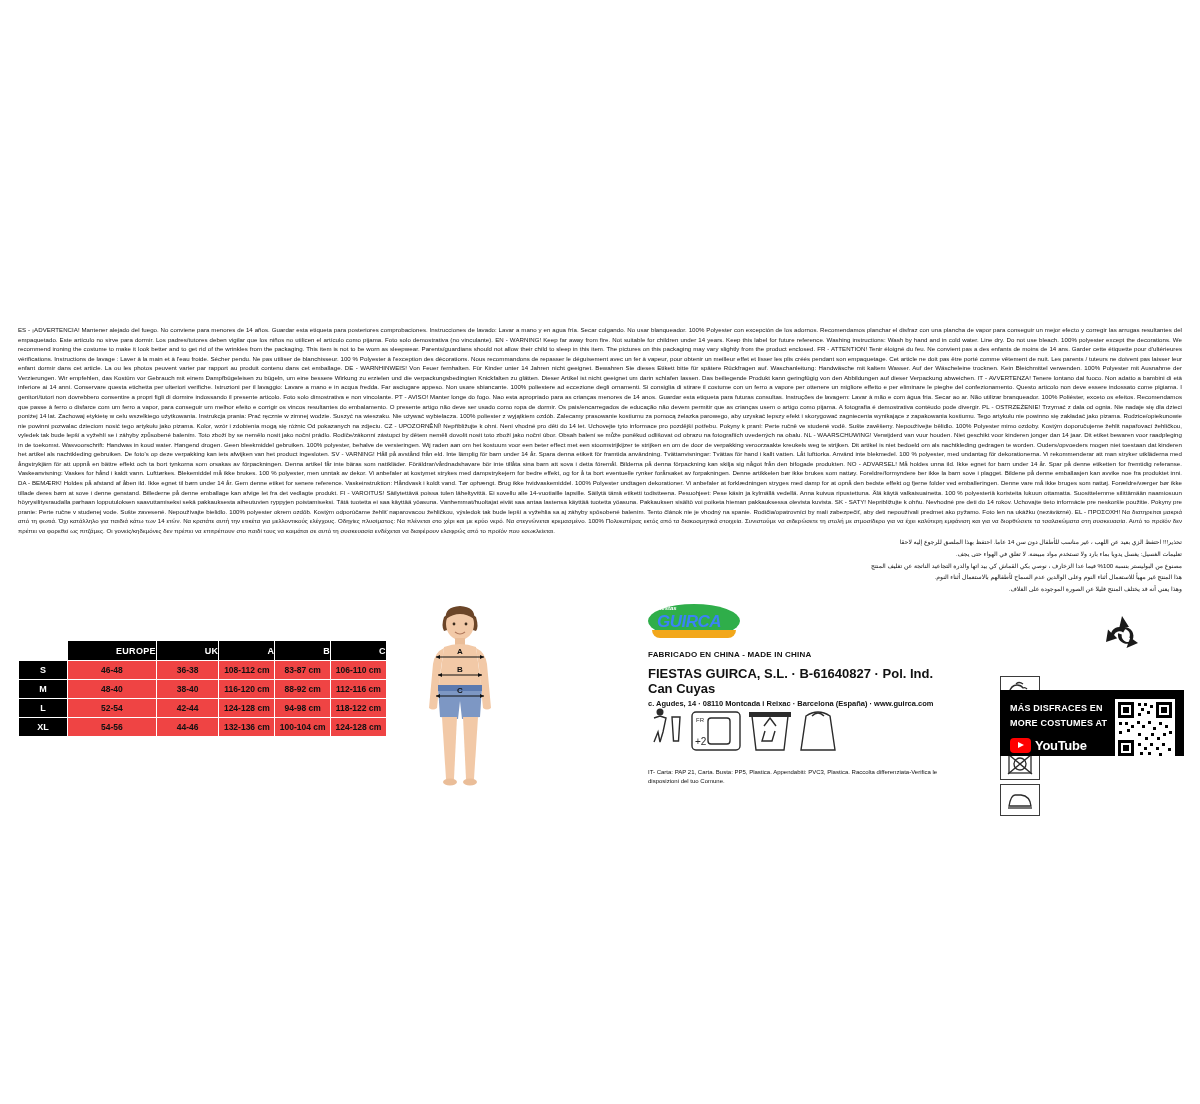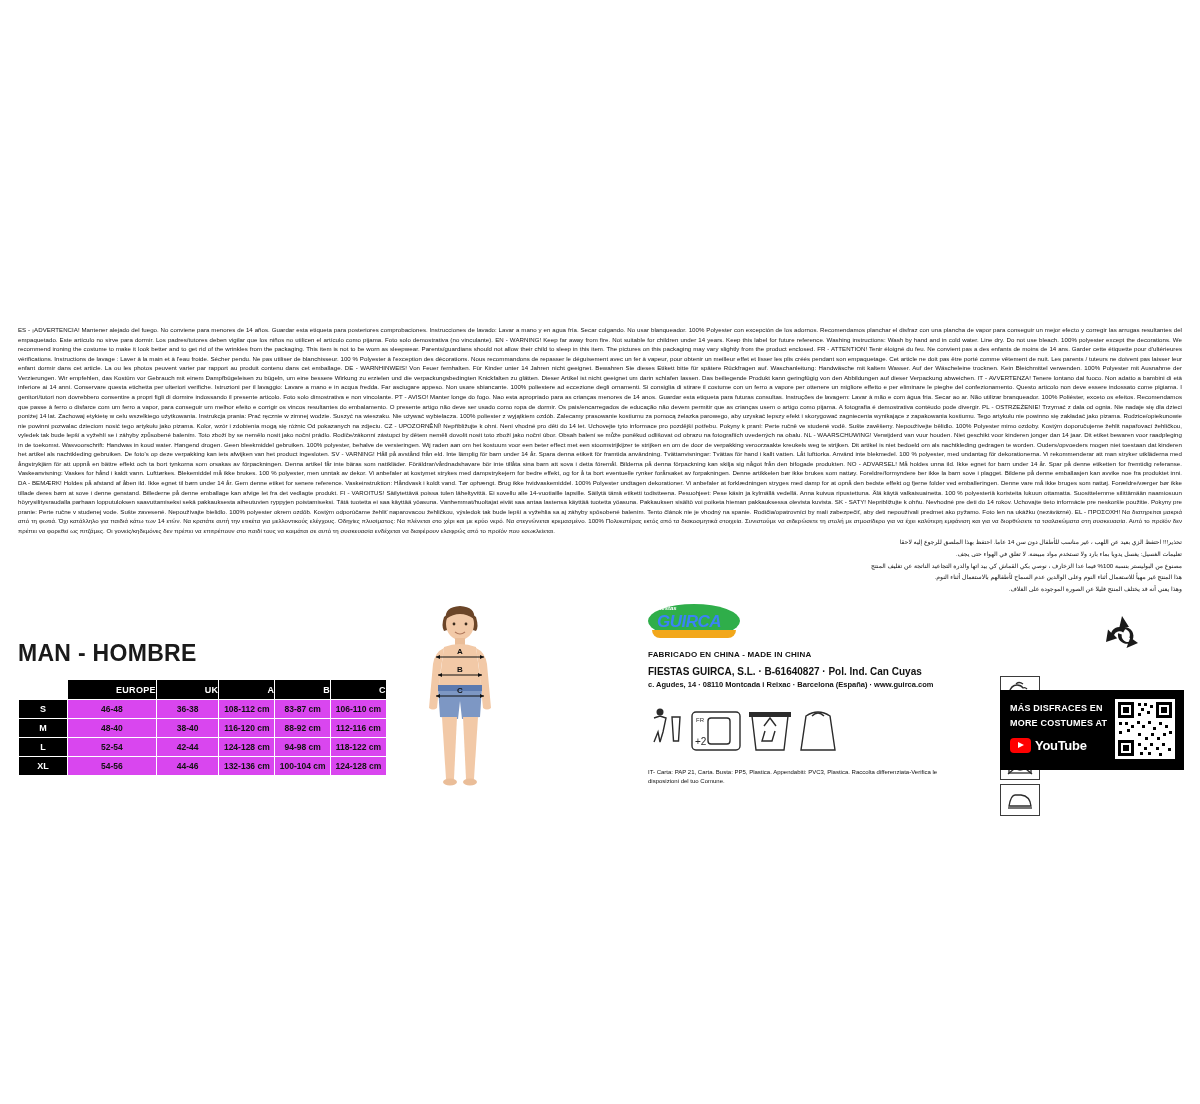--- a/index.html
+++ b/index.html
@@ -74,21 +74,21 @@
     background: #ffffff;
     border-color: #ffffff;
   }
   table.size-table tbody th.sizecol {
     background: #000000;
     color: #ffffff;
     width: 26px;
     font-size: 9px;
   }
   table.size-table tbody td {
-    background: #d946ef;
+    background: #ef4444;
     color: #111111;
     border: 1px solid #ffffff;
   }
   .col-eu { width: 72px; }
   .col-uk { width: 66px; margin-top: 12px; }
   .col-a  { width: 74px; }
   .col-b  { width: 70px; }
   .col-c  { width: 74px; }
 
   
@@ -144,21 +144,21 @@
     border-radius: 0 0 42px 42px;
     background: #f2a71b;
   }
   #maker .line1 {
     font-size: 8px;
     font-weight: bold;
     margin-top: 6px;
     letter-spacing: 0.2px;
   }
   #maker .line2 {
-    font-size: 10px;
+    font-size: 13px;
     font-weight: bold;
     margin-top: 7px;
   }
   #maker .line3 {
     font-size: 7.5px;
     font-weight: bold;
     margin-top: 3px;
   }
   #maker .line3 .url { color: #111111; }
 
@@ -205,21 +205,21 @@
     width: 44px;
     height: 44px;
   }
 
   
   #promo {
     position: absolute;
     left: 1000px;
     top: 690px;
     width: 184px;
-    height: 80px;
+    height: 66px;
     background: #000000;
     color: #ffffff;
   }
   #promo .t1 {
     position: absolute;
     left: 10px; top: 13px;
     font-size: 9px;
     font-weight: bold;
     letter-spacing: 0.2px;
   }
@@ -270,21 +270,20 @@
 <div id="care-text">
   <span>ES - ¡ADVERTENCIA! Mantener alejado del fuego. No conviene para menores de 14 años. Guardar esta etiqueta para posteriores comprobaciones. Instrucciones de lavado: Lavar a mano y en agua fría. Secar colgando. No usar blanqueador. 100% Polyester con excepción de los adornos. Recomendamos planchar el disfraz con una plancha de vapor para conseguir un mejor efecto y corregir las arrugas resultantes del empaquetado. Este artículo no sirve para dormir. Los padres/tutores deben vigilar que los niños no utilicen el artículo como pijama. Foto solo demostrativa (no vinculante). EN - WARNING! Keep far away from fire. Not suitable for children under 14 years. Keep this label for future reference. Washing instructions: Wash by hand and in cold water. Line dry. Do not use bleach. 100% polyester except the decorations. We recommend ironing the costume to make it look better and to get rid of the wrinkles from the packaging. This item is not to be worn as sleepwear. Parents/guardians should not allow their child to sleep in this item. The pictures on this packaging may vary slightly from the product enclosed. FR - ATTENTION! Tenir éloigné du feu. Ne convient pas a des enfants de moins de 14 ans. Garder cette étiquette pour d'ultérieures vérifications. Instructions de lavage : Laver à la main et à l'eau froide. Sécher pendu. Ne pas utiliser de blanchisseur. 100 % Polyester à l'exception des décorations. Nous recommandons de repasser le déguisement avec un fer à vapeur, pour obtenir un meilleur effet et lisser les plis créés pendant son empaquetage. Cet article ne doit pas être porté comme vêtement de nuit. Les parents / tuteurs ne doivent pas laisser leur enfant dormir dans cet article. La ou les photos peuvent varier par rapport au produit contenu dans cet emballage. DE - WARNHINWEIS! Von Feuer fernhalten. Für Kinder unter 14 Jahren nicht geeignet. Bewahren Sie dieses Etikett bitte für spätere Rückfragen auf. Waschanleitung: Handwäsche mit kaltem Wasser. Auf der Wäscheleine trocknen. Kein Bleichmittel verwenden. 100% Polyester mit Ausnahme der Verzierungen. Wir empfehlen, das Kostüm vor Gebrauch mit einem Dampfbügeleisen zu bügeln, um eine bessere Wirkung zu erzielen und die verpackungsbedingten Knickfalten zu glätten. Dieser Artikel ist nicht geeignet um darin schlafen lassen. Das beiliegende Produkt kann geringfügig von den Abbildungen auf dieser Verpackung abweichen. IT - AVVERTENZA! Tenere lontano dal fuoco. Non adatto a bambini di età inferiore ai 14 anni. Conservare questa etichetta per ulteriori verifiche. Istruzioni per il lavaggio: Lavare a mano e in acqua fredda. Far asciugare appeso. Non usare sbiancante. 100% poliestere ad eccezione degli ornamenti. Si consiglia di stirare il costume con un ferro a vapore per ottenere un migliore effetto e per eliminare le pieghe del confezionamento. Questo articolo non deve essere indossato come pigiama. I genitori/tutori non dovrebbero consentire a propri figli di dormire indossando il presente articolo. Foto solo dimostrativa e non vincolante. PT - AVISO! Manter longe do fogo. Nao esta apropriado para as crianças menores de 14 anos. Guardar esta etiqueta para futuras consultas. Instruções de lavagem: Lavar à mão e com água fria. Secar ao ar. Não utilizar branqueador. 100% Poliéster, exceto os efeitos. Recomendamos que passe à ferro o disfarce com um ferro a vapor, para conseguir um melhor efeito e corrigir os vincos resultantes do embalamento. O presente artigo não deve ser usado como ropa de dormir. Os pais/encarregados de educação não devem permitir que as crianças usem o artigo como pijama. A fotografia é demostrativa contéudo pode divergir. PL - OSTRZEŻENIE! Trzymać z dala od ognia. Nie nadaje się dla dzieci poniżej 14 lat. Zachowaj etykietę w celu wszelkiego użytkowania. Instrukcja prania: Prać ręcznie w zimnej wodzie. Suszyć na wieszaku. Nie używać wybielacza. 100% poliester z wyjątkiem ozdób. Zalecamy prasowanie kostiumu za pomocą żelazka parowego, aby uzyskać lepszy efekt i skorygować zagniecenia wynikające z zapakowania kostiumu. Tego artykułu nie powinno się zakładać jako pizama. Rodzice/opiekunowie nie powinni pozwalac dzieciom nosić tego artykułu jako pizama. Kolor, wzór i zdobienia mogą się różnic Od pokazanych na zdjeciu. CZ - UPOZORNĚNÍ! Nepřibližujte k ohni. Není vhodné pro děti do 14 let. Uchovejte tyto informace pro pozdější potřebu. Pokyny k praní: Perte ručně ve studené vodě. Sušte zavěšeny. Nepoužívejte bělidlo. 100% Polyester mimo ozdoby. Kostým doporučujeme žehlit napařovací žehličkou, vyledek tak bude lepší a vyžehlí se i záhyby způsobené balením. Toto zboží by se nemělo nosit jako noční prádlo. Rodiče/zákonní zástupci by dětem neměli dovolit nosit toto zboží jako noční úbor. Obsah balení se může poněkud odlišovat od obrazu na fotografiích uvedených na obalu. NL - WAARSCHUWING! Verwijderd van vuur houden. Niet geschikt voor kinderen jonger dan 14 jaar. Dit etiket bewaren voor raadpleging in de toekomst. Wasvoorschrift: Handwas in koud water. Hangend drogen. Geen bleekmiddel gebruiken. 100% polyester, behalve de versieringen. Wij raden aan om het kostuum voor een beter effect met een stoomstrijkijzer te strijken en om de door de verpakking veroorzaakte kreukels weg te strijken. Dit artikel is niet bedoeld om als nachtkleding gedragen te worden. Ouders/opvoeders mogen niet toestaan dat kinderen het artikel als nachtkleding gebruiken. De foto's op deze verpakking kan iets afwijken van het product ingesloten. SV - VARNING! Håll på avstånd från eld. Inte lämplig för barn under 14 år. Spara denna etikett för framtida användning. Tvättanvisningar: Tvättas för hand i kallt vatten. Låt lufttorka. Använd inte blekmedel. 100 % polyester, med undantag för dekorationerna. Vi rekommenderar att man stryker utkläderna med ångstrykjärn för att uppnå en bättre effekt och ta bort tynkorna som orsakas av förpackningen. Denna artikel får inte bäras som nattkläder. Föräldrar/vårdnadshavare bör inte tillåta sina barn att sova i detta föremål. Bilderna på denna förpackning kan skilja sig något från den bifogade produkten. NO - ADVARSEL! Må holdes unna ild. Ikke egnet for barn under 14 år. Spar på denne etiketten for fremtidig referanse. Vaskeanvisning: Vaskes for hånd i kaldt vann. Lufttørkes. Blekemiddel må ikke brukes. 100 % polyester, men unntak av dekor. Vi anbefaler at kostymet strykes med dampstrykejern for bedre effekt, og for å ta bort eventuelle rynker forårsaket av forpakningen. Denne artikkelen bør ikke brukes som nattøy. Foreldre/formyndere ber ikke la barn sove i plagget. Bildene på denne emballasjen kan avvike noe fra produktet inni. DA - BEMÆRK! Holdes på afstand af åben ild. Ikke egnet til børn under 14 år. Gem denne etiket for senere reference. Vaskeinstruktion: Håndvask i koldt vand. Tør ophængt. Brug ikke hvidvaskemiddel. 100% Polyester undtagen dekorationer. Vi anbefaler at forklædningen stryges med damp for at opnå den bedste effekt og fjerne folder ved emballeringen. Denne vare må ikke bruges som nattøj. Forældre/værger bør ikke tillade deres børn at sove i denne genstand. Billederne på denne emballage kan afvige let fra det vedlagte produkt. FI - VAROITUS! Säilytettävä poissa tulen läheltyvittä. Ei sovellu alle 14-vuotiaille lapsille. Säilytä tämä etiketti todistteena. Pesuohjeet: Pese käsin ja kylmällä vedellä. Anna kuivua ripustettuna. Älä käytä valkaisuainetta. 100 % polyesteriä koristeita lukuun ottamatta. Suosittelemme silittämään naamiosuun höyrysilitysraudalla parhaan lopputuloksen saavuttamiseksi sekä pakkauksesta aiheutuvien ryppyjen poistamiseksi. Tätä tuotetta ei saa käyttää yöasuna. Vanhemmat/huoltajat eivät saa antaa lastensa käyttää tuotetta yöasuna. Pakkauksen sisältö voi poiketa hieman pakkauksessa olevista kuvista. SK - SATY! Nepribližujte k ohňu. Nevhodné pre deti do 14 rokov. Uchovajte tieto informácie pre neskoršie použitie. Pokyny pre pranie: Perte ručne v studenej vode. Sušte zavesené. Nepoužívajte bielidlo. 100% polyester okrem ozdôb. Kostým odporúčame žehliť naparovacou žehličkou, výsledok tak bude lepší a vyžehlia sa aj záhyby spôsobené balením. Tento článok nie je vhodný na spanie. Rodičia/opatrovníci by mali zabezpečiť, aby deti nepoužívali predmet ako pyžamo. Foto len na ukážku (nezáväzné). EL - ΠΡΟΣΟΧΗ! Να διατηρείται μακριά από τη φωτιά. Όχι κατάλληλο για παιδιά κάτω των 14 ετών. Να κρατάτε αυτή την ετικέτα για μελλοντικούς ελέγχους. Οδηγίες πλυσίματος: Να πλένεται στο χέρι και με κρύο νερό. Να στεγνώνεται κρεμασμένο. 100% Πολυεστέρας εκτός από τα διακοσμητικά στοιχεία. Συνιστούμε να σιδερώσετε τη στολή με ατμοσίδερο για να έχει καλύτερη εμφάνιση και για να διορθώσετε τα τσαλακώματα στη συσκευασία. Αυτό το προϊόν δεν πρέπει να φορεθεί ως πιτζάμες. Οι γονείς/κηδεμόνες δεν πρέπει να επιτρέπουν στο παιδί τους να κοιμάται σε αυτό τη συσκευασία ενδέχεται να διαφέρουν ελαφρώς από το προϊόν που εσωκλείεται.</span>
   <span class="ar">تحذير!!! احتفظ الزي بعيد عن اللهب ، غير مناسب للأطفال دون سن 14 عاما. احتفظ بهذا الملصق للرجوع إليه لاحقا</span>
   <span class="ar">تعليمات الغسيل: يغسل يدويا بماء بارد ولا تستخدم مواد مبيضة. لا تعلق في الهواء حتى يجف.</span>
   <span class="ar">مصنوع من البوليستر بنسبة 100% فيما عدا الزخارف ، نوصي بكي القماش كي بيد اتها والدرة التجاعيد الناتجة عن تغليف المنتج</span>
   <span class="ar">هذا المنتج غير مهيأ للاستعمال أثناء النوم وعلى الوالدين عدم السماح لأطفالهم بالاستعمال أثناء النوم.</span>
   <span class="ar">وهذا يعني أنه قد يختلف المنتج قليلا عن الصورة الموجودة على الغلاف.</span>
 </div>
 
 <div id="size-section">
-  <div id="size-title">MAN - HOMBRE</div>
   <table class="size-table">
     <thead>
       <tr>
         <th class="corner"></th>
         <th class="col-eu">EUROPE</th>
         <th class="col-uk">UK</th>
         <th class="col-a">A</th>
         <th class="col-b">B</th>
         <th class="col-c">C</th>
       </tr>

